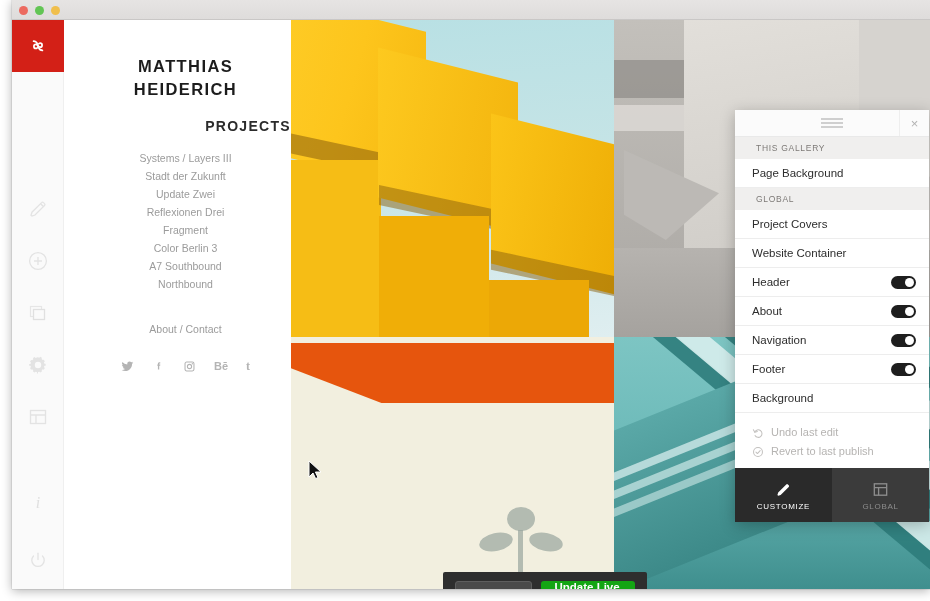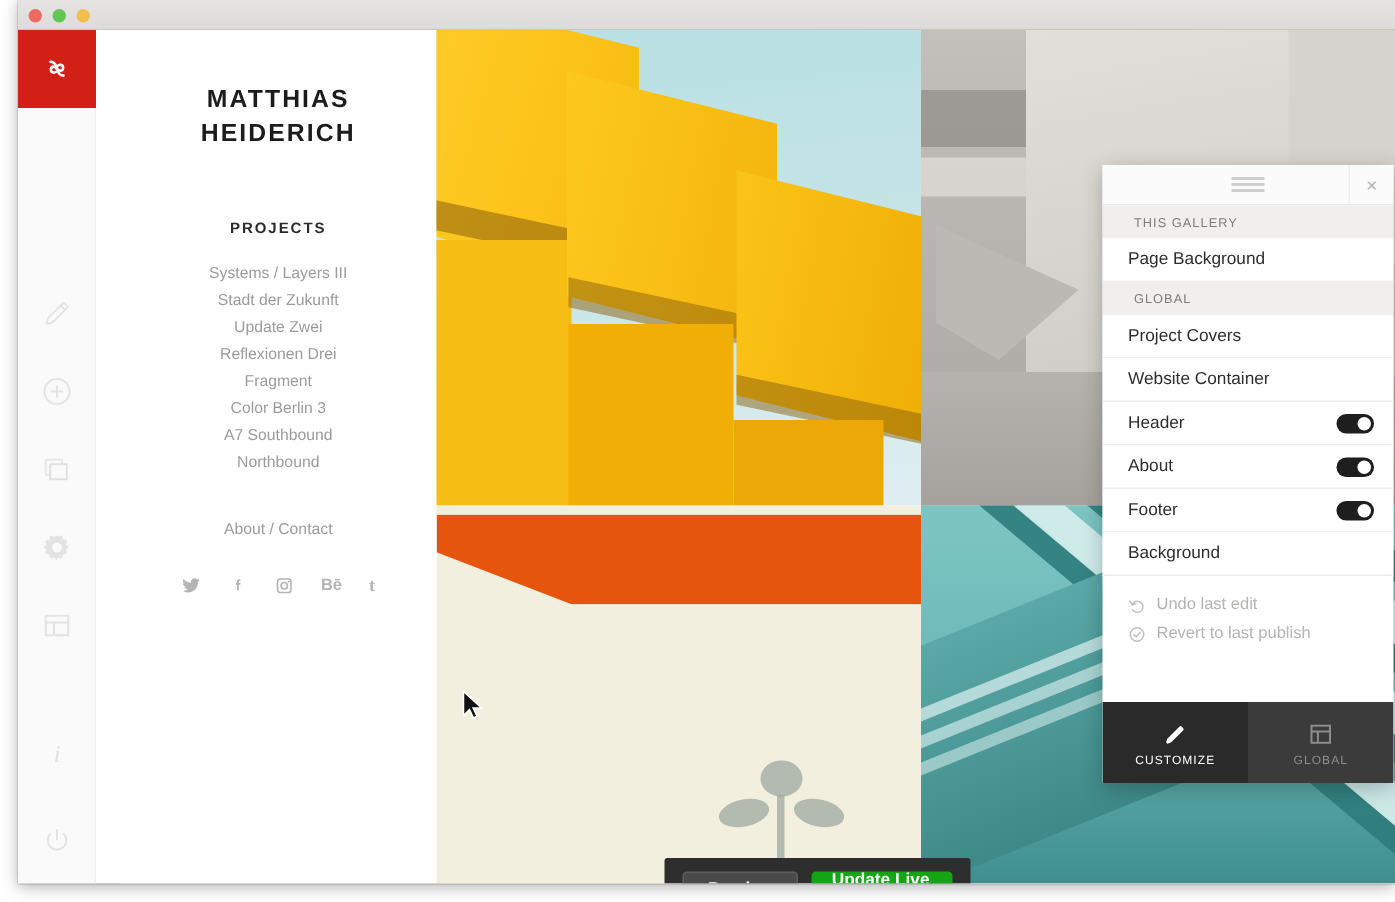--- a/index.html
+++ b/index.html
@@ -76,23 +76,23 @@
     background: #ffffff;
     text-align: center;
   }
   .site-title {
     margin-top: 35px;
     font-size: 16.5px; font-weight: bold;
     letter-spacing: 1.4px; line-height: 1.38;
     color: #1c1c1c;
   }
   .projects-label {
-    margin-top: 46px;
-    font-size: 10px; font-weight: bold;
-    letter-spacing: 1.3px; color: #2b2b2b;
+    margin-top: 17px;
+    font-size: 14px; font-weight: bold;
+    letter-spacing: 1.3px; color: #2b2b2b; text-align: right;
   }
   .proj-list { margin-top: 15px; }
   .proj-item {
     font-size: 10.5px; color: #9b9b9b;
     line-height: 18px; cursor: pointer;
   }
   .about-link {
     margin-top: 30px;
     font-size: 10.5px; color: #9b9b9b; cursor: pointer;
   }
@@ -421,20 +421,24 @@
         </div>
         <div class="row">
           <span class="row-label">Website Container</span>
         </div>
         <div class="row">
           <span class="row-label">Header</span>
           <span class="toggle"></span>
         </div>
         <div class="row">
           <span class="row-label">About</span>
+          <span class="toggle"></span>
+        </div>
+        <div class="row">
+          <span class="row-label">Navigation</span>
           <span class="toggle"></span>
         </div>
         <div class="row">
           <span class="row-label">Footer</span>
           <span class="toggle"></span>
         </div>
         <div class="row">
           <span class="row-label">Background</span>
         </div>
 

